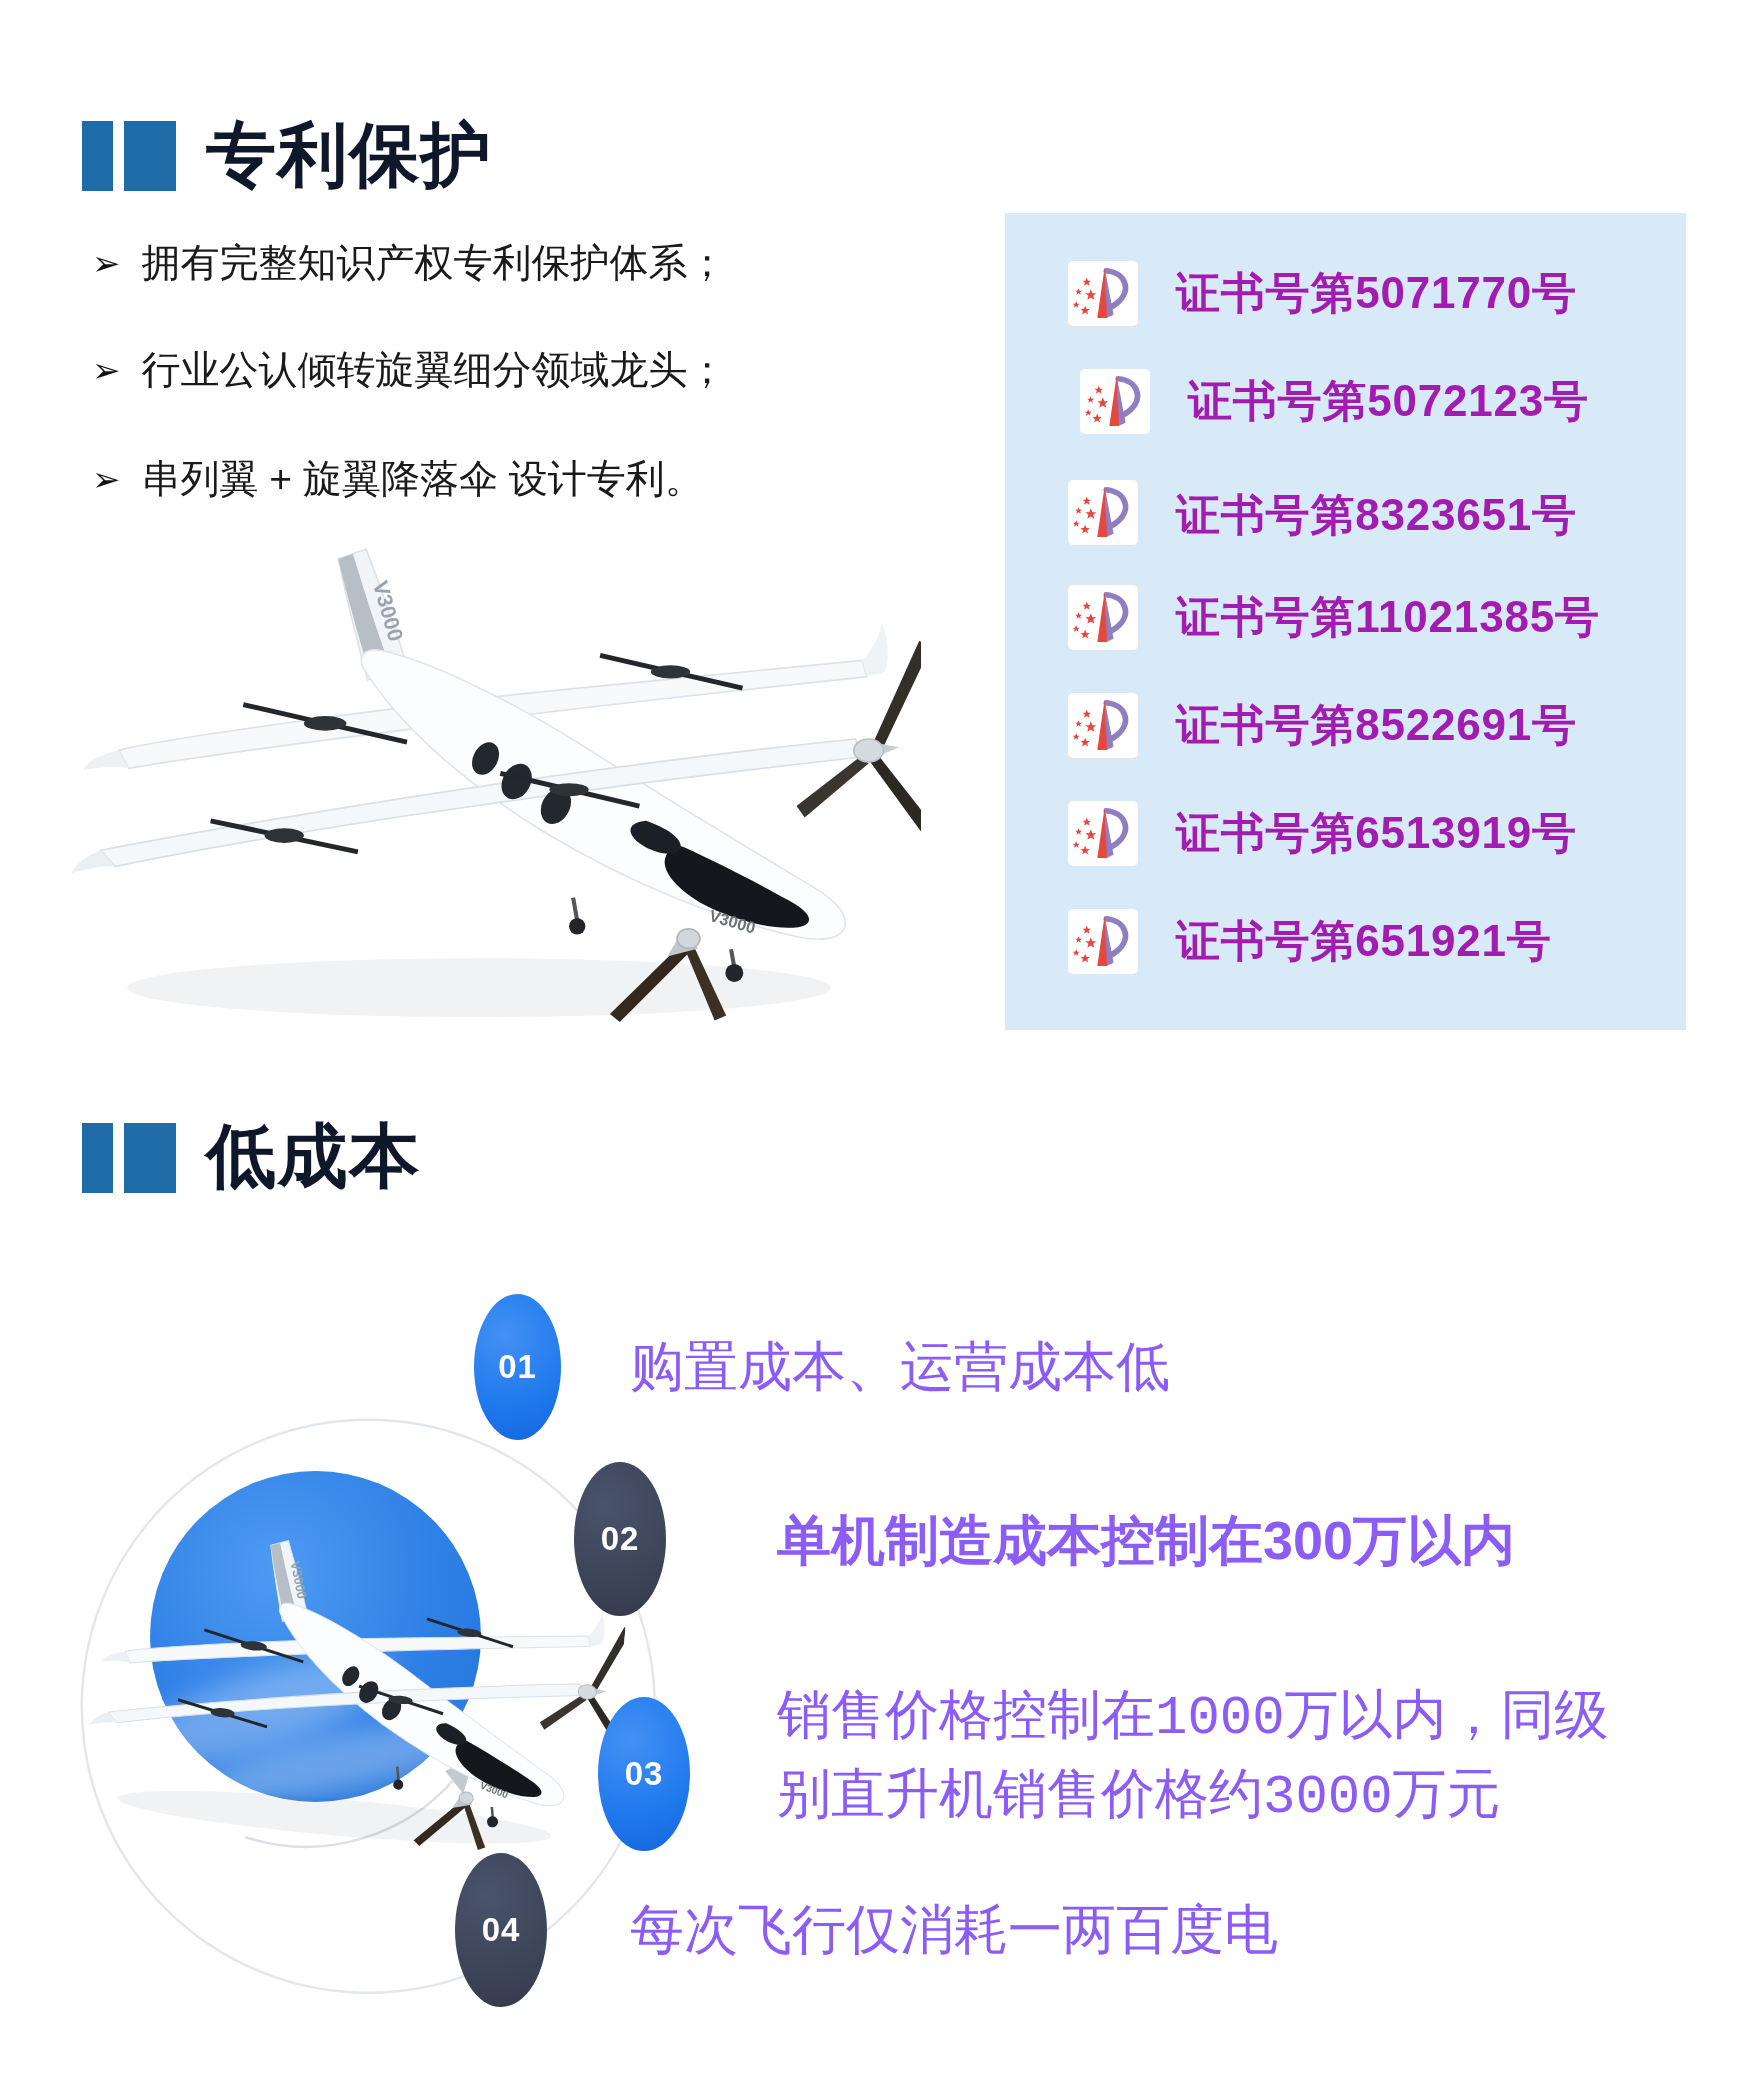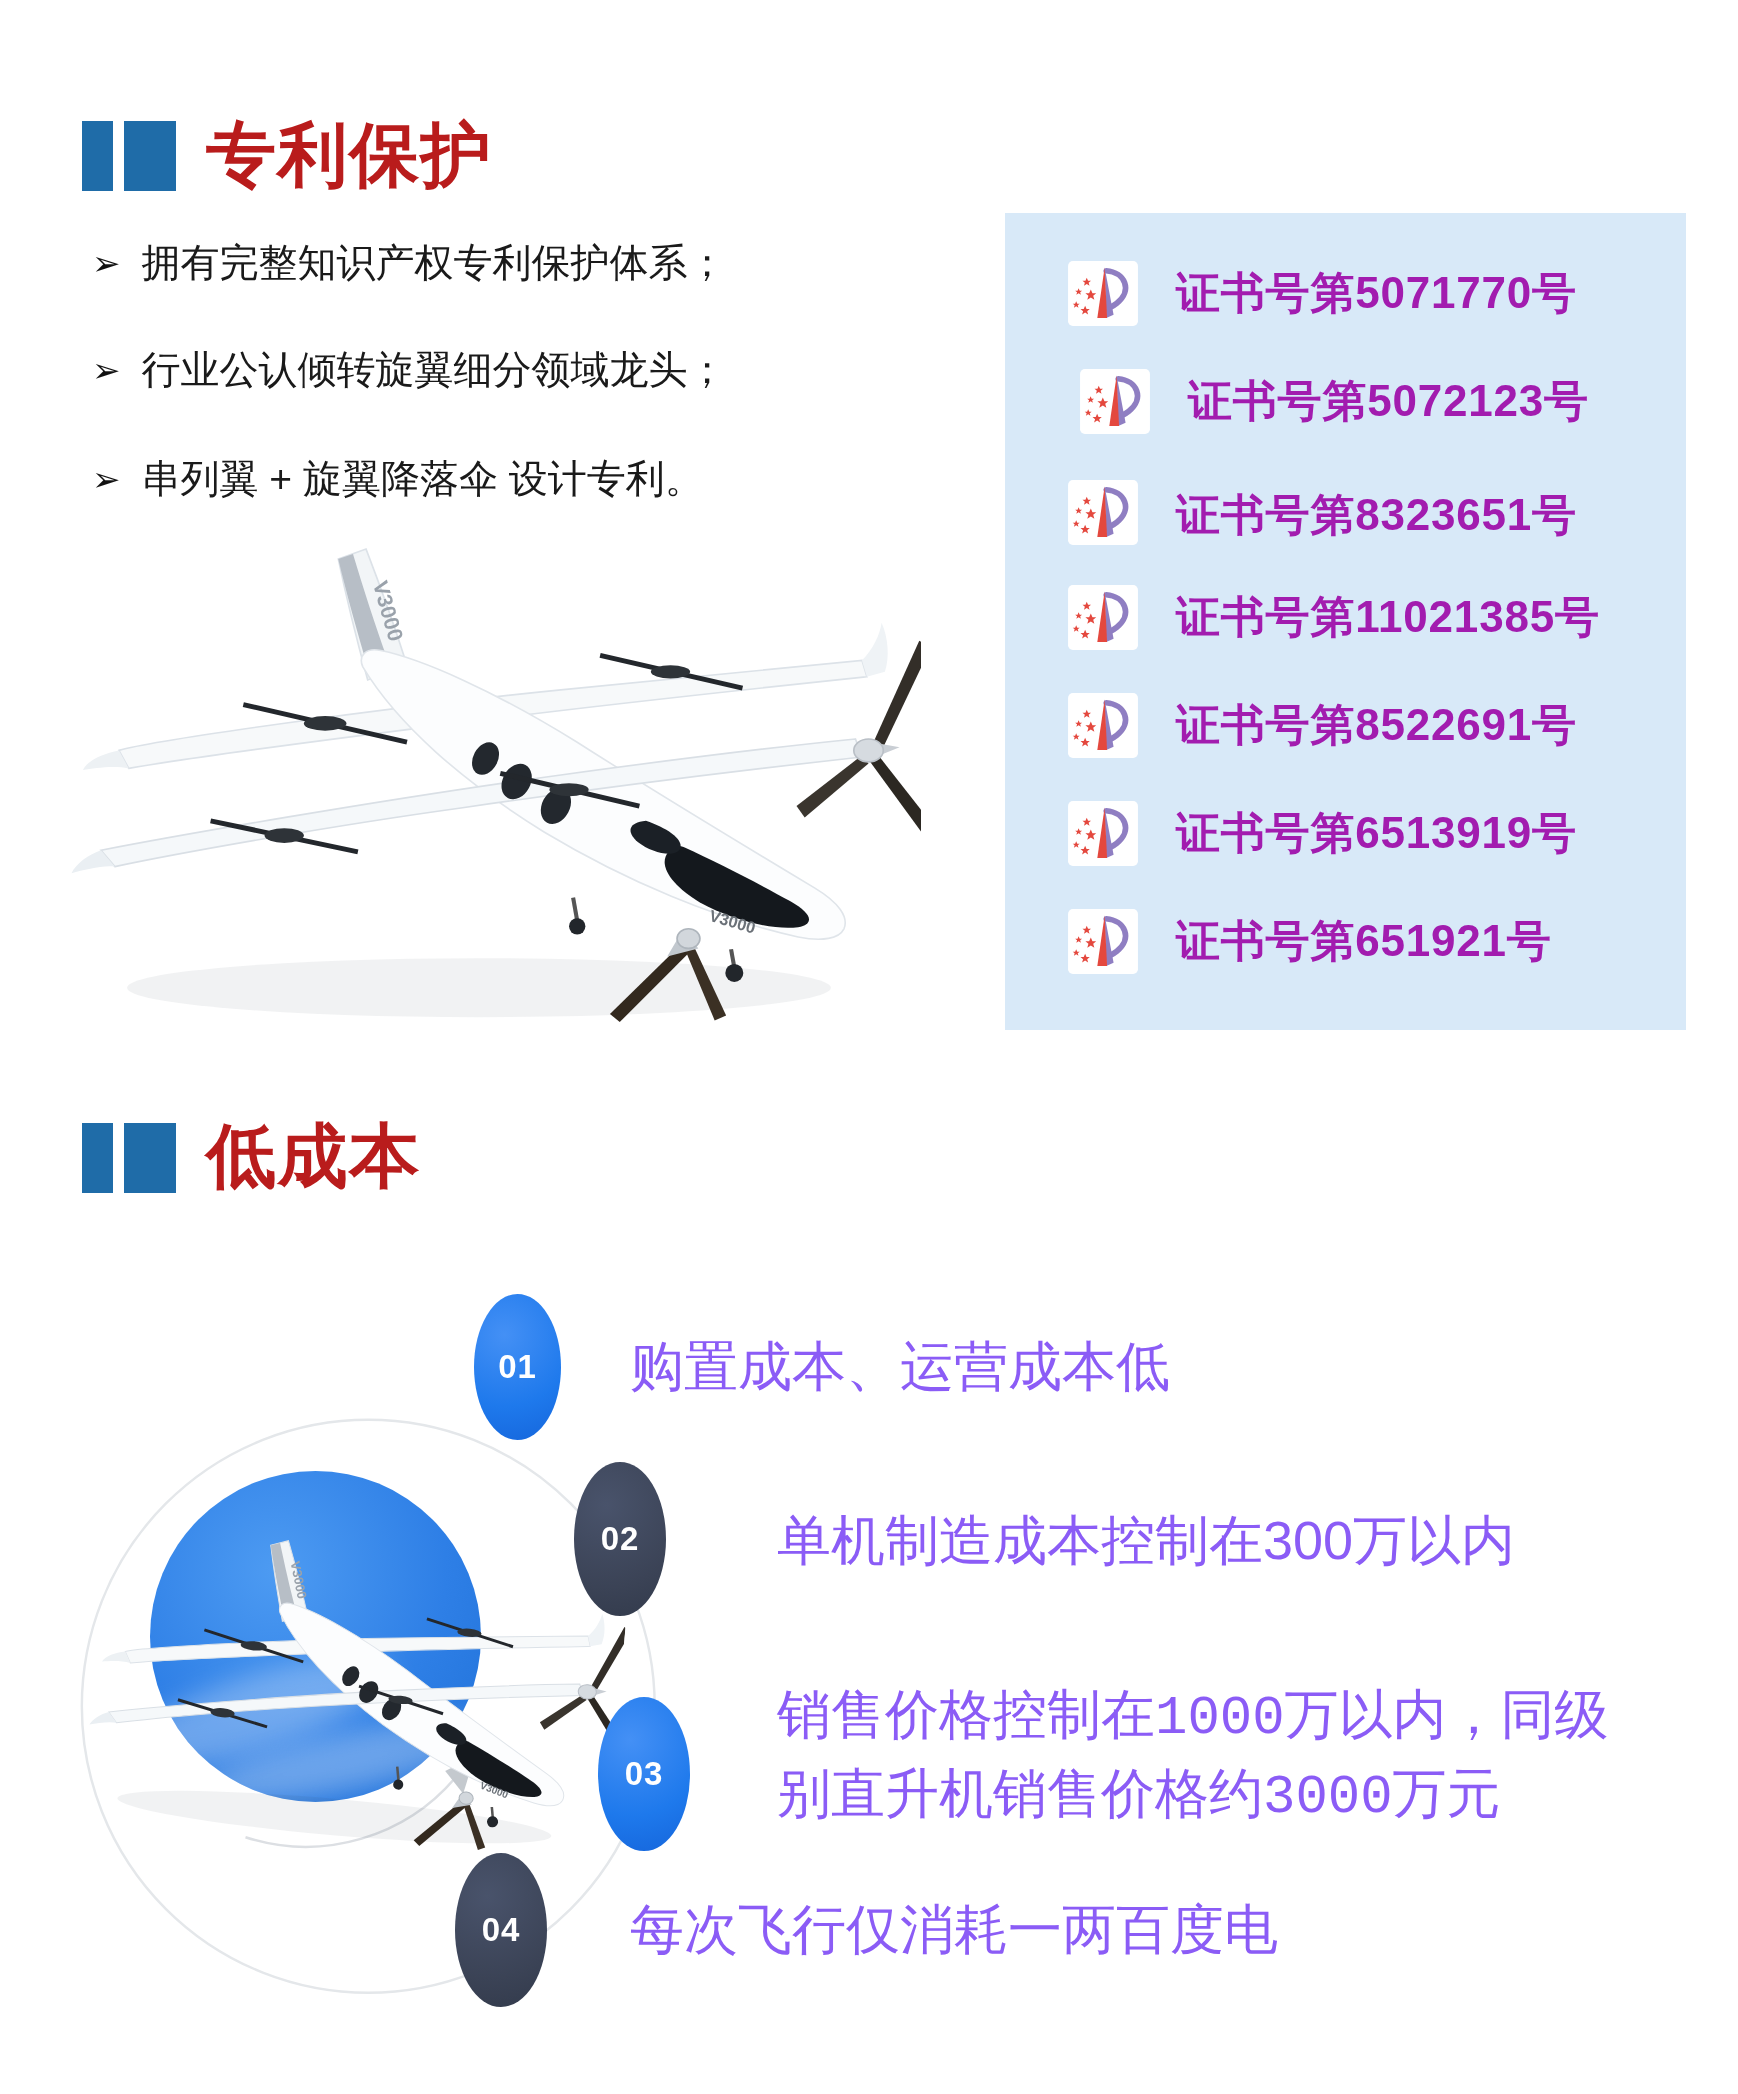--- a/index.html
+++ b/index.html
@@ -6,21 +6,21 @@
   body{
     width:1739px;height:2095px;position:relative;background:#ffffff;
     font-family:"Liberation Sans","DejaVu Sans",sans-serif;
     overflow:hidden;
   }
   
   .hbar{position:absolute;background:#1F6CA8;}
   .hbar.narrow{width:31px;height:70px;}
   .hbar.wide{width:52px;height:70px;}
   .sec-title{
-    position:absolute;font-size:70px;font-weight:bold;color:#b91c1c;
+    position:absolute;font-size:70px;font-weight:bold;color:#0f172a;
     line-height:75px;white-space:nowrap;letter-spacing:1.6px;
   }
   
   .bullet-row{position:absolute;left:92px;display:flex;align-items:center;white-space:nowrap;}
   .bullet-marker{font-size:34px;color:#111111;margin-right:21px;line-height:52px;}
   .bullet-text{font-size:39px;color:#1a1a1a;line-height:52px;}
   
   .cert-panel{
     position:absolute;left:1005px;top:213px;width:681px;height:817px;
     background:#D8E9F8;
@@ -225,21 +225,21 @@
 <div class="badge blue" style="left:598px;top:1697px;width:92px;height:154px;">
   <span class="num">03</span>
 </div>
 <div class="badge dark" style="left:455px;top:1853px;width:92px;height:154px;">
   <span class="num">04</span>
 </div>
 
 <div class="item-text" style="left:630px;top:1327px;">
   <div>购置成本、运营成本低</div>
 </div>
-<div class="item-text" style="left:777px;top:1501px;">
+<div class="item-text" style="left:777px;top:1501px;font-weight:bold;">
   <div>单机制造成本控制在300万以内</div>
 </div>
 <div class="item-text" style="left:777px;top:1679px;font-family:Liberation Mono, monospace;">
   <div>销售价格控制在1000万以内，同级</div>
   <div>别直升机销售价格约3000万元</div>
 </div>
 <div class="item-text" style="left:630px;top:1890px;">
   <div>每次飞行仅消耗一两百度电</div>
 </div>
 

